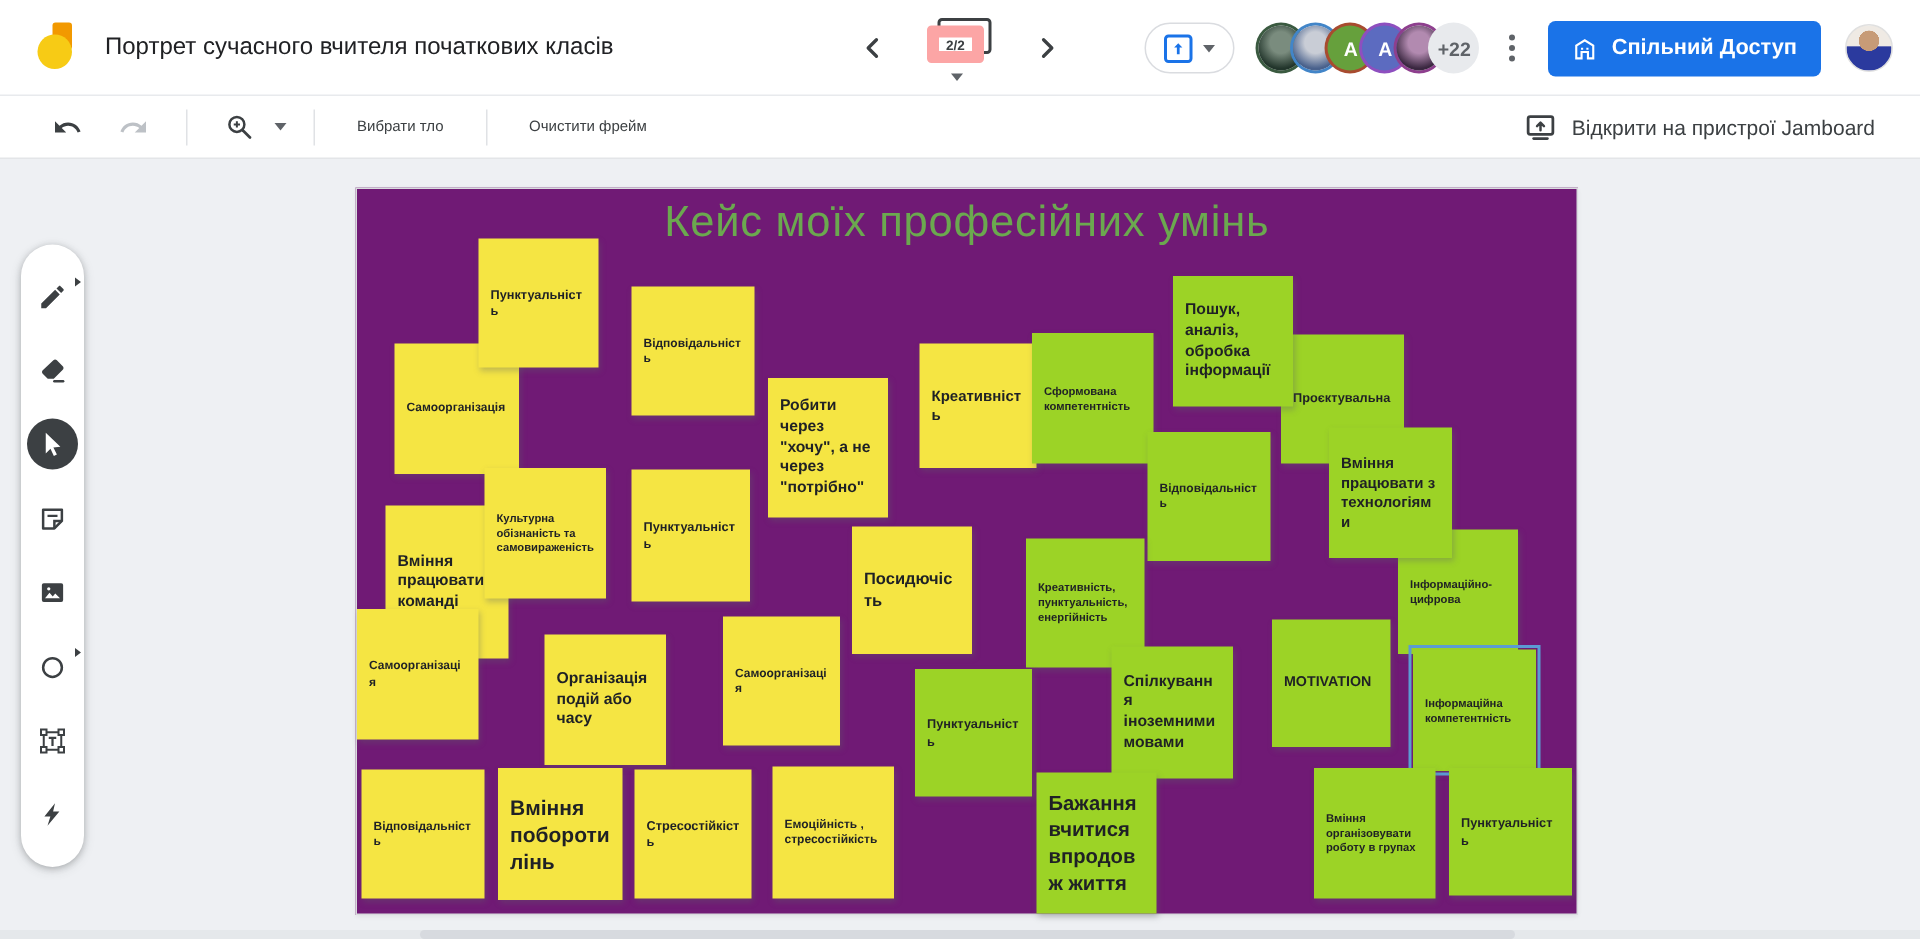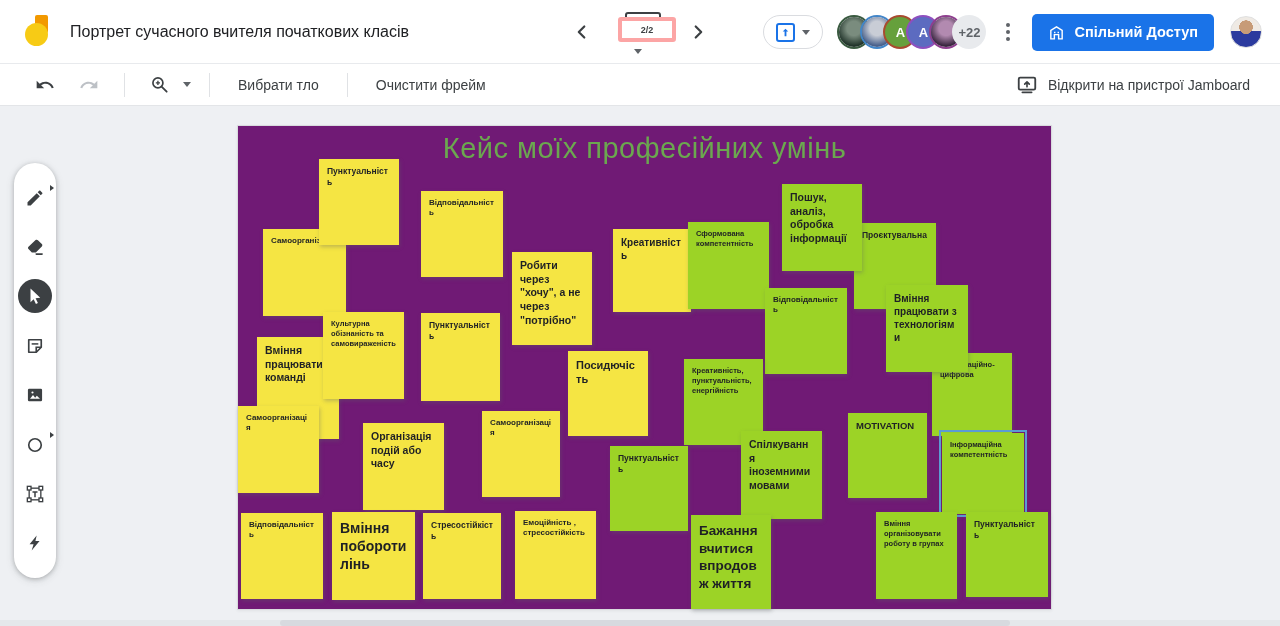--- a/index.html
+++ b/index.html
@@ -21,21 +21,21 @@
   .logo .logo-rect{ position:absolute; left:13px; top:0; width:13px; height:18px; background:#F29900; border-radius:2px; }
   .logo .logo-circle{ position:absolute; left:3px; top:8px; width:23px; height:23px; background:#F7CB15; border-radius:50% 50% 50% 50%; }
   .doc-title{ font-size:16px; color:#202124; white-space:nowrap; cursor:text; }
   .tb-center{
     position:absolute; left:50%; top:0; height:64px; transform:translateX(-50%);
     display:flex; align-items:center; gap:22px;
   }
   .nav-chev{ background:none; border:none; cursor:pointer; width:26px; height:26px; display:flex; align-items:center; justify-content:center; }
   .frame-widget{ position:relative; width:46px; height:40px; cursor:pointer; }
   .frame-back{ position:absolute; left:8px; top:0px; width:36px; height:24px; border:2px solid #3C4043; border-radius:3px; background:#fff; }
-  .frame-front{ position:absolute; left:1px; top:5px; width:58px; height:25px; border:4px solid #fca5a5; border-radius:3px; background:#fff;
+  .frame-front{ position:absolute; left:1px; top:5px; width:38px; height:25px; border:8px solid #fca5a5; border-radius:3px; background:#fff;
     display:flex; align-items:center; justify-content:center; font-size:9px; font-weight:bold; color:#3C4043; }
   .frame-caret{ position:absolute; left:17px; bottom:-2px; width:0; height:0;
     border-left:4px solid transparent; border-right:4px solid transparent; border-top:5px solid #5F6368; }
   .tb-right{ position:absolute; right:0; top:0; height:64px; display:flex; align-items:center; gap:16px; padding-right:18px; }
   .present-btn{
     display:flex; align-items:center; gap:7px; background:#fff; border:1px solid #DADCE0;
     border-radius:17px; height:34px; padding:0 12px; cursor:pointer;
   }
   .present-icon{ width:19px; height:19px; border:2px solid var(--accent); border-radius:3px; display:flex; align-items:center; justify-content:center; }
   .caret-down{ width:0; height:0; border-left:4px solid transparent; border-right:4px solid transparent; border-top:5px solid #5F6368; }
@@ -64,21 +64,21 @@
   }
   
   .toolbar{
     position:absolute; left:0; top:64px; width:1280px; height:42px;
     background:#fff; border-bottom:1px solid #E3E5E8;
     display:flex; align-items:center;
   }
   .tbar-left{ display:flex; align-items:center; gap:10px; padding-left:28px; }
   .icon-btn{ background:none; border:none; cursor:pointer; width:34px; height:30px; display:flex; align-items:center; justify-content:center; }
   .tbar-sep{ width:1px; height:24px; background:#E0E2E5; margin:0 8px; }
-  .text-btn{ background:none; border:none; cursor:pointer; font-size:14px; color:#3C4043; font-family:"Liberation Sans", sans-serif; padding:6px 10px; }
+  .text-btn{ background:none; border:none; cursor:pointer; font-size:10px; color:#3C4043; font-family:"Liberation Sans", sans-serif; padding:6px 10px; }
   .zoom-group{ display:flex; align-items:center; gap:6px; }
   .tbar-right{ position:absolute; right:0; display:flex; align-items:center; gap:10px; padding-right:30px; cursor:pointer; }
   .tbar-right .label{ font-size:14px; color:#3C4043; }
   
   .tool-rail{
     position:absolute; left:14px; top:163px; width:42px; height:415px;
     background:#fff; border-radius:21px; box-shadow:0 1px 4px rgba(60,64,67,.3), 0 2px 8px rgba(60,64,67,.15);
     display:flex; flex-direction:column; align-items:center; justify-content:space-around; padding:10px 0;
   }
   .tool{ width:34px; height:34px; border-radius:50%; display:flex; align-items:center; justify-content:center; cursor:pointer; position:relative; background:none; border:none; }
@@ -89,21 +89,21 @@
   .canvas{
     position:absolute; left:237px; top:125px; width:815px; height:485px;
     background:#701a75; border:1px solid #D9DBDE; box-shadow:0 1px 3px rgba(0,0,0,.06);
   }
   .canvas-title{
     position:absolute; left:0; top:6px; width:100%; text-align:center;
     font-size:29px; color:var(--title-green); letter-spacing:.5px;
   }
   .notes-layer{ position:absolute; left:0; top:0; width:100%; height:100%; }
   .note{
-    position:absolute; display:flex; 
+    position:absolute; display:flex; align-items:center;
     padding:7px 8px; font-weight:bold; color:#1F2125; line-height:1.3;
     box-shadow:1px 2px 4px rgba(95,99,104,.35);
     overflow-wrap:break-word; cursor:pointer;
   }
   .note span{ width:100%; }
   .note.y{ background:var(--note-yellow); }
   .note.g{ background:var(--note-green); }
   .note.sel{ outline:2px solid var(--selection-blue); outline-offset:1px; }
   
   .bottom-strip{ position:absolute; left:0; bottom:0; width:1280px; height:6px; background:#E5E8EB; }

